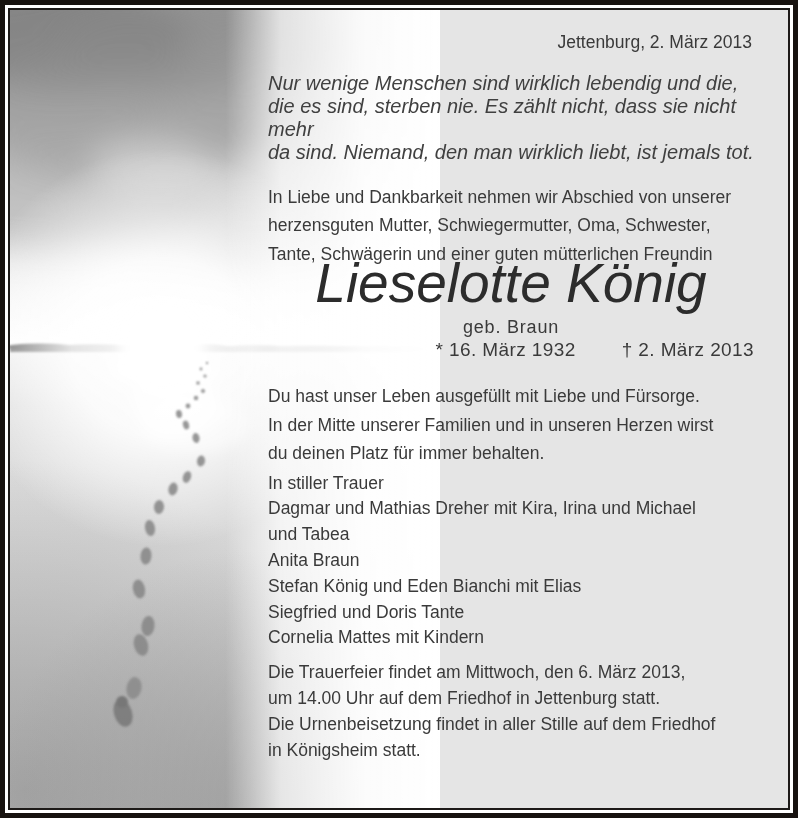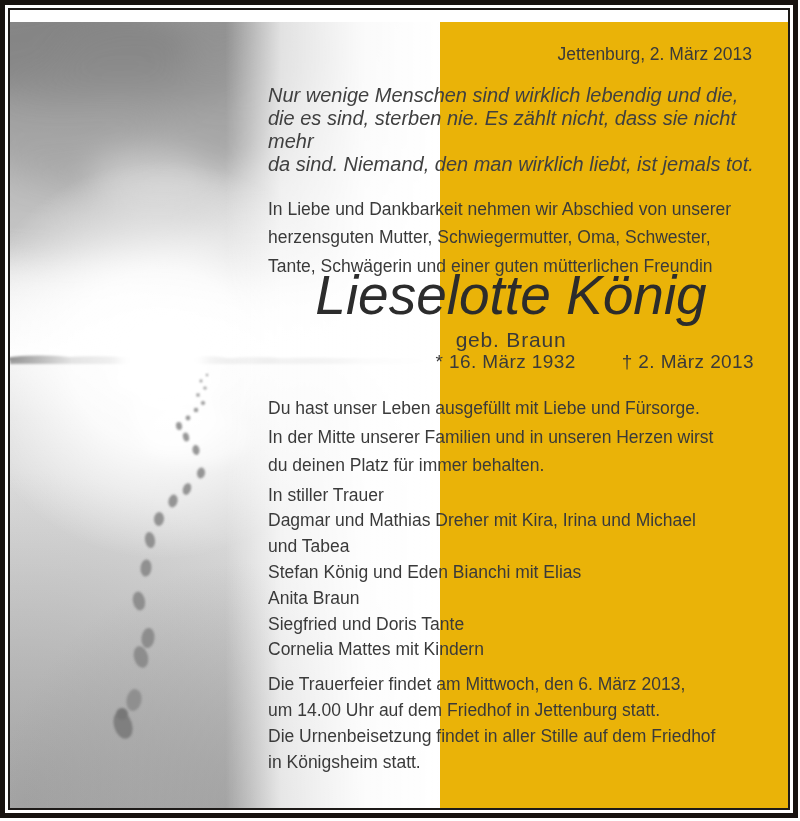--- a/index.html
+++ b/index.html
@@ -5,35 +5,35 @@
   html,body { margin:0; padding:0; background:#ffffff; }
   .page {
     position:relative; width:800px; height:821px;
     background:#17120f; box-sizing:border-box;
     border-right:2px solid #ffffff; border-bottom:3px solid #ffffff;
     font-family:"Liberation Sans","DejaVu Sans",sans-serif;
     color:#3a3a3a;
   }
   .white-mat { position:absolute; inset:5px; background:#ffffff; }
   .inner-line { position:absolute; inset:8px; border:2px solid #1d1a18; background:#ffffff; }
-  .content { position:absolute; inset:10px; background:#eab308; overflow:hidden;margin-top:12px; }
+  .content { position:absolute; inset:10px; background:#e5e5e5; overflow:hidden; }
 
   .photo { position:absolute; left:0; top:0; width:430px; height:801px; display:block; }
 
   .text-col {
     position:absolute; left:258px; top:0; width:486px;
     font-size:17.5px; line-height:26px; color:#3a3a3a;
   }
   .prelines { white-space:pre-line; }
   .dateline   { margin-top:20px; text-align:right; padding-right:2px; line-height:24px; }
   .quote      { margin-top:18px; font-style:italic; font-size:20px; line-height:23px; color:#404040; }
   .attribution{ margin-top:3px; text-align:right; padding-right:16px; font-style:italic; font-size:16.5px; line-height:24px; color:#404040; }
   .intro      { margin-top:19px; line-height:28.4px; }
   .name       { margin-top:-14px; text-align:center; font-size:55px; line-height:58px; font-weight:400; color:#2c2c2c; letter-spacing:0;font-style:italic; }
-  .maiden     { margin-top:5px; text-align:center; font-size:21px; line-height:21px; letter-spacing:0.8px; }
+  .maiden     { margin-top:5px; text-align:center; font-size:18px; line-height:21px; letter-spacing:0.8px; }
   .dates      { margin-top:0; text-align:right; font-size:19px; line-height:24px; letter-spacing:0.4px; }
   .dates .birth { margin-right:46px; }
   .tribute    { margin-top:20px; line-height:28.4px; }
   .mourning-header { margin-top:3px; line-height:26px; }
   .mourner    { line-height:25.8px; }
   .funeral    { margin-top:8px; line-height:26px; }
   .condolence { line-height:26px; }
   .urn        { line-height:26px; }
 </style>
 </head>
@@ -186,22 +186,22 @@
       </div>
 
       <div class="tribute prelines">Du hast unser Leben ausgefüllt mit Liebe und Fürsorge.
 In der Mitte unserer Familien und in unseren Herzen wirst
 du deinen Platz für immer behalten.</div>
 
       <div class="mourning-header">In stiller Trauer</div>
       <div>
         <div class="mourner prelines">Dagmar und Mathias Dreher mit Kira, Irina und Michael
 und Tabea</div>
+        <div class="mourner prelines">Anita Braun</div>
         <div class="mourner prelines">Stefan König und Eden Bianchi mit Elias</div>
-        <div class="mourner prelines">Anita Braun</div>
         <div class="mourner prelines">Siegfried und Doris Tante</div>
         <div class="mourner prelines">Cornelia Mattes mit Kindern</div>
       </div>
 
       <div class="funeral prelines">Die Trauerfeier findet am Mittwoch, den 6. März 2013,
 um 14.00 Uhr auf dem Friedhof in Jettenburg statt.</div>
       <div class="urn prelines">Die Urnenbeisetzung findet in aller Stille auf dem Friedhof
 in Königsheim statt.</div>
     </div>
 

